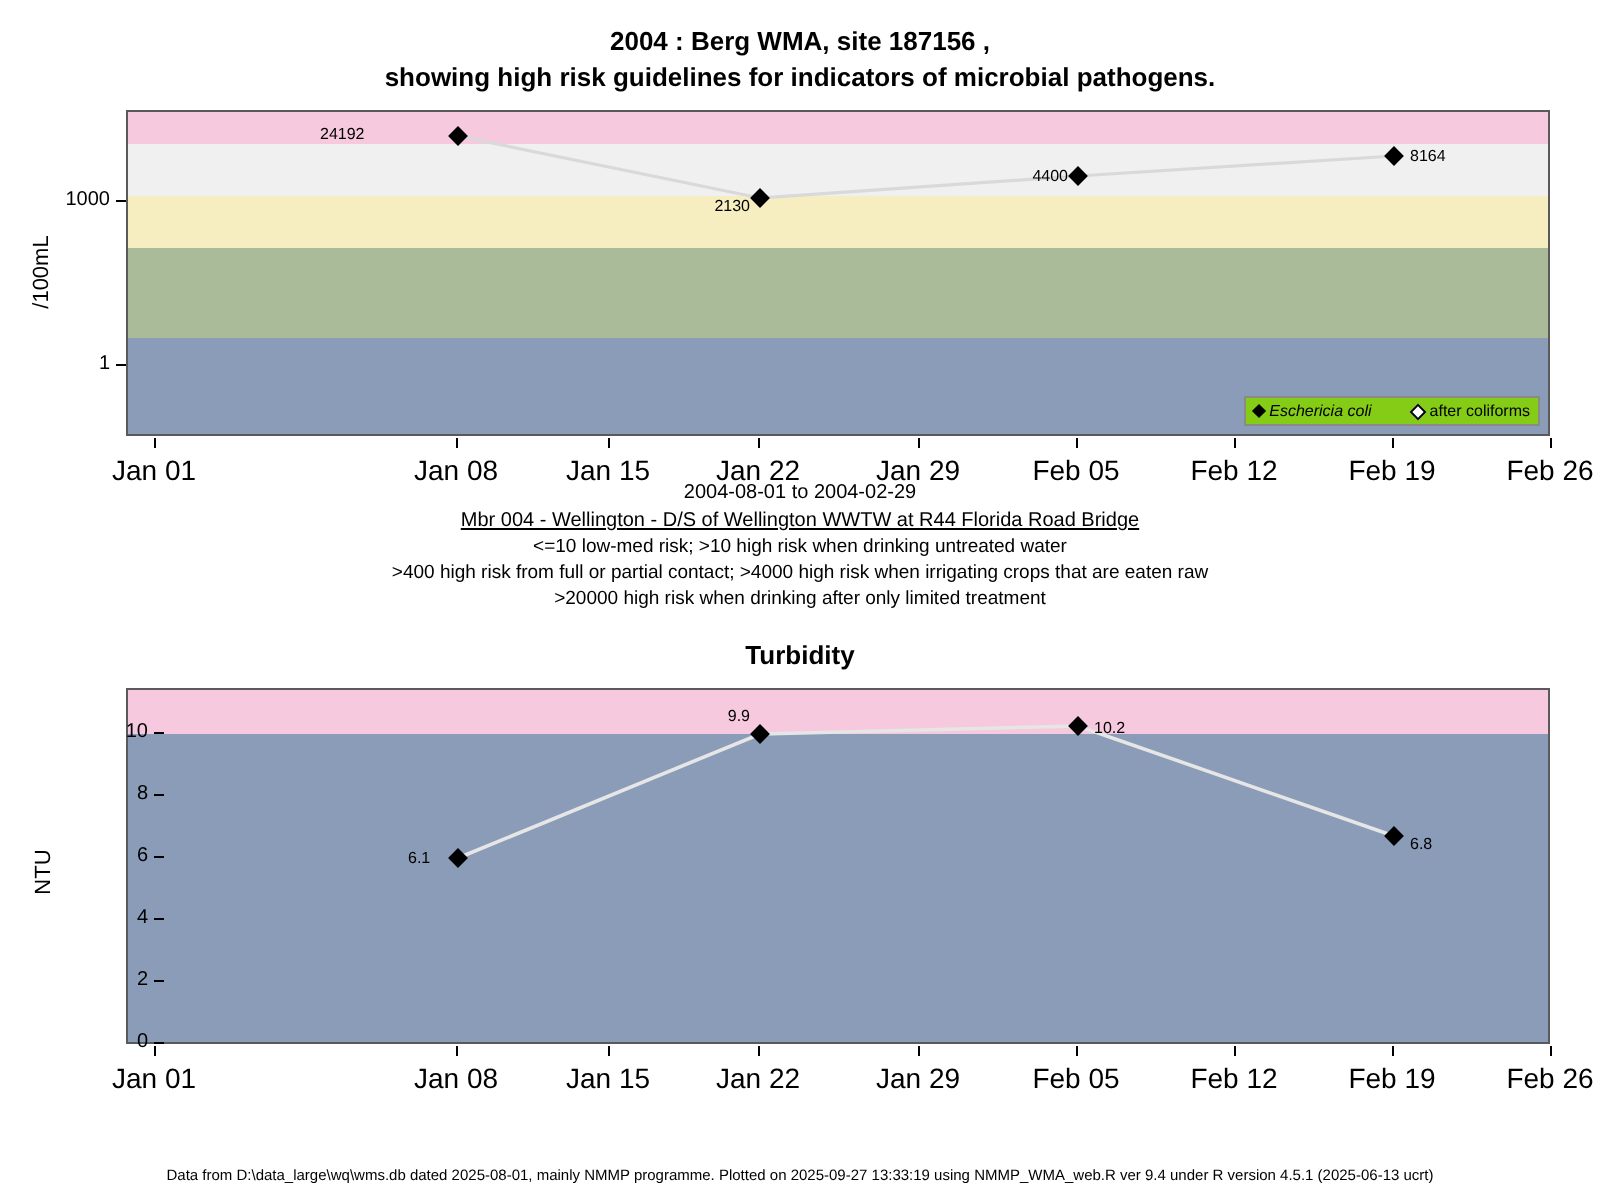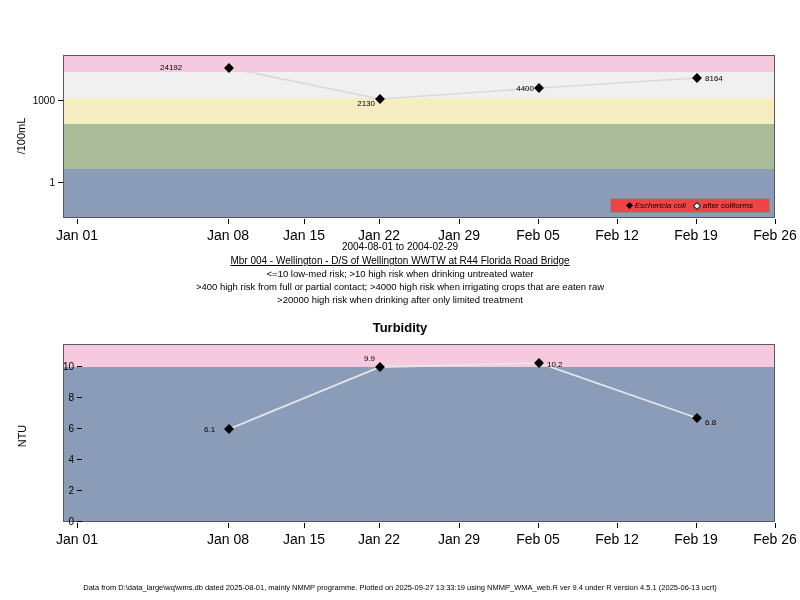--- a/index.html
+++ b/index.html
@@ -135,28 +135,28 @@
     transform: translate(0, -50%);
     white-space: nowrap;
   }
   .ptlabel.left {
     transform: translate(-100%, -50%);
   }
 
   
   .legend {
     position: absolute;
-    background: #ef4444;
+    background: #84cc16;
     border: 1px solid #8a8a8a;
-    padding: 2px 16px;
+    padding: 2px 4px;
     font-size: 8px;
     font-style: italic;
     display: flex;
     align-items: center;
-    gap: 8px;
+    gap: 20px;
     white-space: nowrap;
   }
   .legend .lg-item {
     display: flex;
     align-items: center;
     gap: 3px;
   }
   .lg-diamond {
     width: 5px;
     height: 5px;
@@ -217,20 +217,24 @@
     left: 0;
     top: 0;
     overflow: visible;
   }
 </style>
 </head>
 <body>
 
 <div class="page">
 
+  <div class="title-block">
+    <div>2004 : Berg WMA, site 187156 ,</div>
+    <div>showing high risk guidelines for indicators of microbial pathogens.</div>
+  </div>
 
   <div class="panel1">
     <div class="band" style="top:0px;height:16px;background:#f6c9de;"></div>
     <div class="band" style="top:16px;height:26px;background:#f0f0f0;"></div>
     <div class="band" style="top:42px;height:26px;background:#f6eec0;"></div>
     <div class="band" style="top:68px;height:45px;background:#aabb9a;"></div>
     <div class="band" style="top:113px;height:50px;background:#8a9cb8;"></div>
 
     <div class="datalayer">
       <svg class="lines" width="712" height="163">

